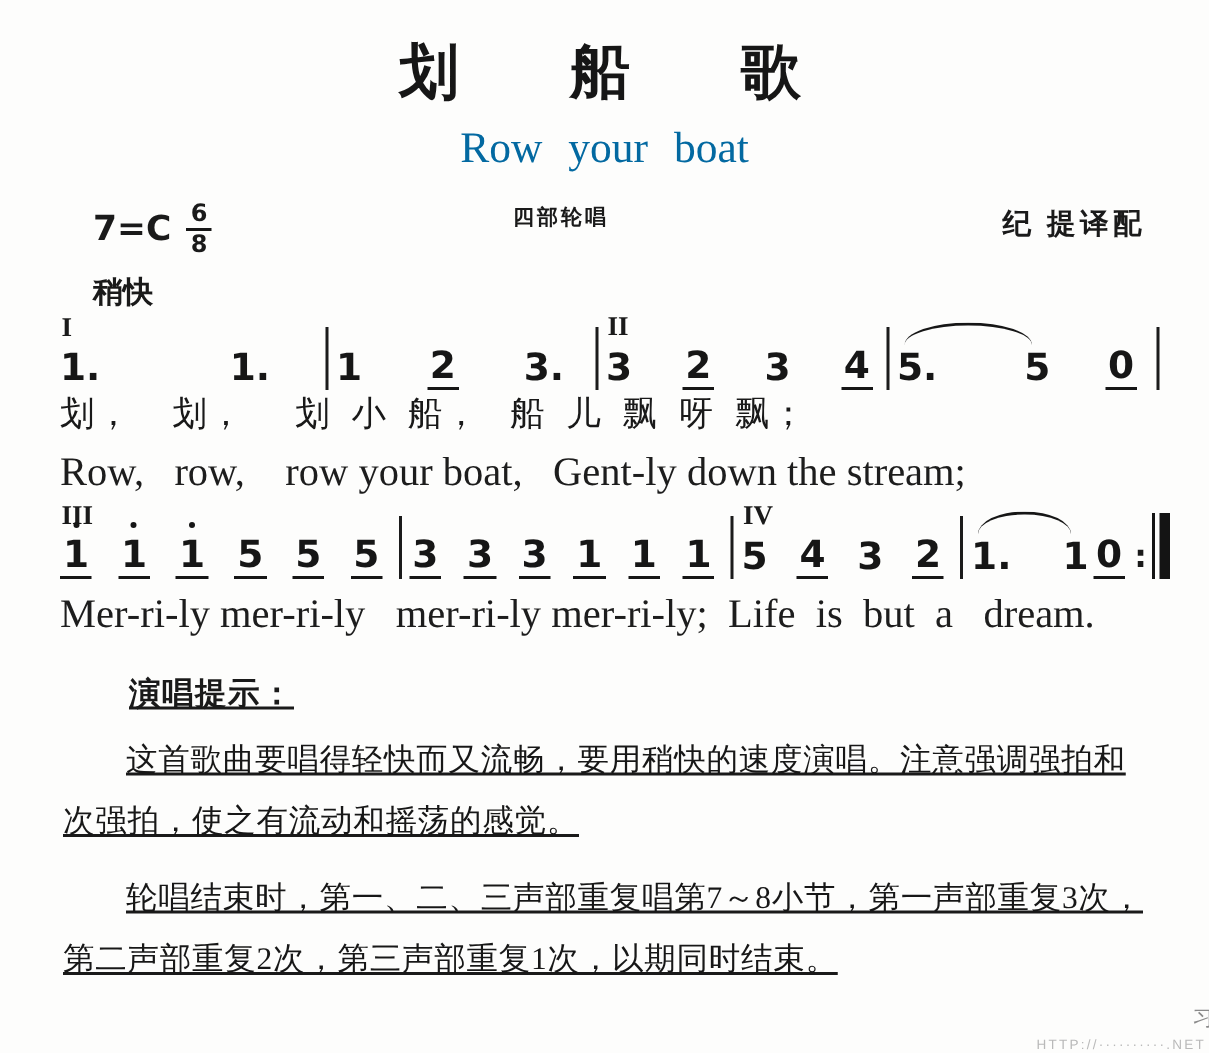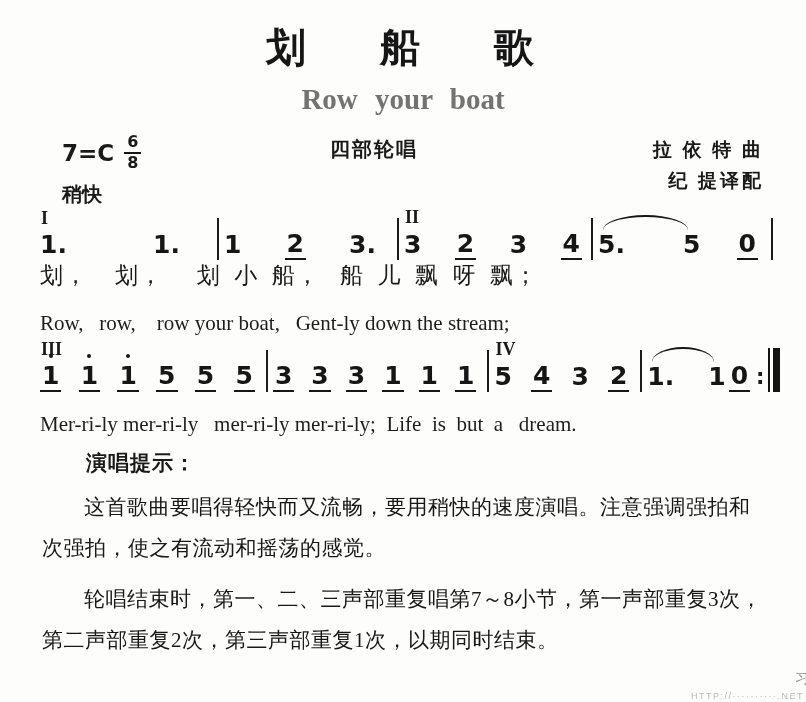--- a/index.html
+++ b/index.html
@@ -10,31 +10,31 @@
     font-family:"Liberation Serif", serif;
   }
   
   .title {
     margin-top:20px; text-align:center;
     font-size:40px; font-weight:700; letter-spacing:6px; word-spacing:52px;
     color:#161616;
   }
   .subtitle {
     margin-top:8px; text-align:center;
-    font-size:29px; font-weight:700; word-spacing:10px; color:#737373;
+    font-size:29px; font-weight:400; word-spacing:10px; color:#0369a1;
   }
   
   .meta-row { position:relative; margin:18px 30px 0 62px; height:62px; }
   .keyblock { position:absolute; left:0; top:0; }
   .keysig { font-size:23px; font-weight:700; font-family:"DejaVu Sans", sans-serif; display:flex; align-items:center; }
   .frac { display:inline-flex; flex-direction:column; align-items:center; font-size:16px; line-height:1.05; margin-left:10px; font-weight:700; }
   .frac .num { border-bottom:2px solid #161616; padding:0 3px 1px; }
   .frac .den { padding-top:1px; }
   .tempo { margin-top:9px; font-size:20px; font-weight:700; }
-  .form-label { position:absolute; left:0; right:90px; top:2px; text-align:center; font-size:20px; font-weight:700; letter-spacing:2px; }
+  .form-label { position:absolute; left:0; right:90px; top:2px; text-align:center; font-size:14px; font-weight:700; letter-spacing:2px; }
   .credits { position:absolute; right:12px; top:0; text-align:right; font-size:19px; font-weight:700; line-height:1.65; letter-spacing:3px; }
   
   .system { margin:0 26px 0 40px; }
   .sys1 { margin-top:30px; }
   .sys2 { margin-top:16px; }
   .notes-row {
     display:flex; align-items:flex-end; position:relative;
     font-family:"DejaVu Sans", sans-serif; font-weight:700; font-size:25px;
     height:34px; margin-top:22px;
   }
@@ -66,23 +66,23 @@
     border-top:2.5px solid #161616;
     border-radius:50% 50% 0 0 / 100% 100% 0 0;
   }
   .repeat-end { display:inline-flex; align-items:flex-end; margin-left:2px; }
   .rep-dots { font-size:21px; font-weight:700; line-height:1.4; margin-right:3px; }
   .rbar { align-self:flex-end; }
   .rbar.thin { width:2.5px; height:44px; background:#141414; margin-right:3px; }
   .rbar.thick { width:7px; height:44px; background:#141414; }
   
   .lyrics-cn { font-size:23px; font-weight:400; white-space:pre; letter-spacing:1px; color:#191919; }
-  .lyrics-en { margin-top:20px; font-size:21px; white-space:pre; color:#1d1d1d; }
-  
-  .tips { margin:12px 36px 0 42px; }
+  .lyrics-en { margin-top:8px; font-size:27px; white-space:pre; color:#1d1d1d; }
+  
+  .tips { margin:23px 36px 0 42px;text-decoration:underline; }
   .tips-title { font-size:21px; font-weight:700; margin-left:44px; letter-spacing:1px; }
   .tips p { font-size:21px; line-height:41px; text-indent:2em; margin-top:10px; letter-spacing:0.5px; color:#171717; }
   
   .watermark {
     position:absolute; right:14px; bottom:12px;
     font-family:"Liberation Sans", sans-serif; font-size:34px; color:#c6c6c6; letter-spacing:0.5px;
   }
   .sub-watermark {
     position:absolute; right:2px; bottom:1px;
     font-family:"Liberation Sans", sans-serif; font-size:9px; color:#b9b9b9; letter-spacing:1.5px;
@@ -106,21 +106,20 @@
         <span>7=C</span>
         <span class="frac">
           <span class="num">6</span>
           <span class="den">8</span>
         </span>
       </div>
       <div class="tempo">稍快</div>
     </div>
     <div class="form-label">四部轮唱</div>
     <div class="credits">
-      <div>拉 依 特 曲</div>
       <div>纪  提译配</div>
     </div>
   </div>
 
   <div class="system sys1">
     <div class="notes-row line1">
         <span class="measure m0">
           <span class="mark">I</span>
           <span class="note">1.</span>
           <span class="note">1.</span>

